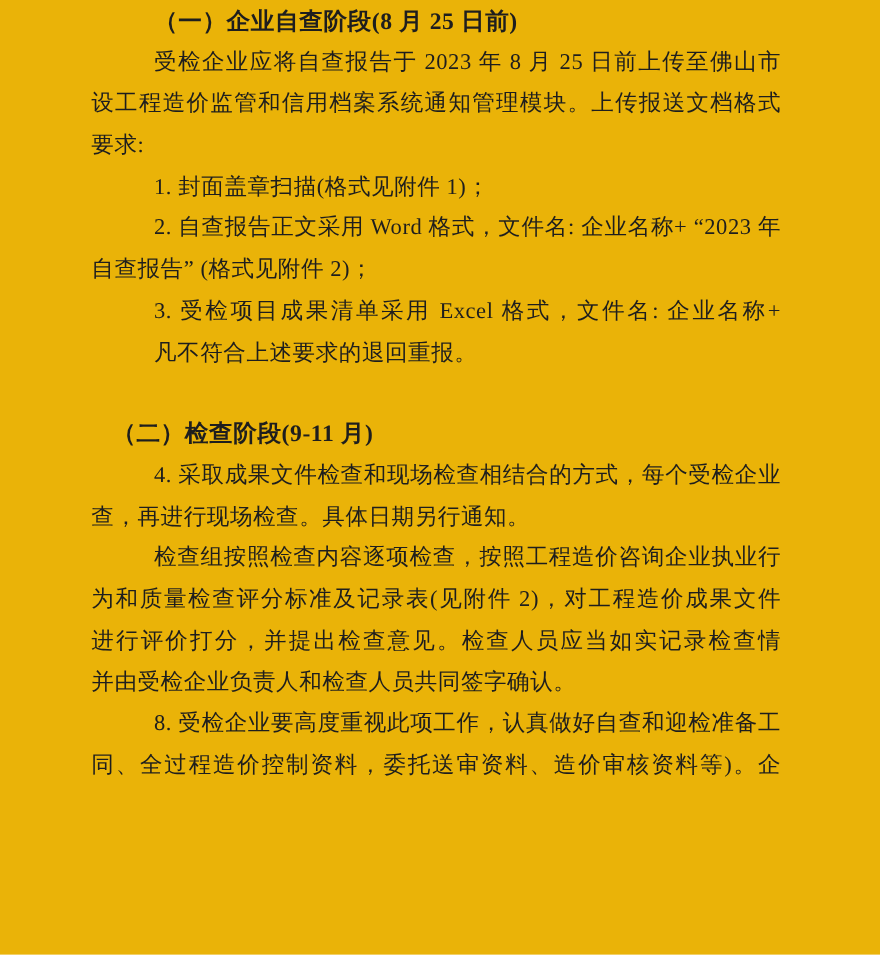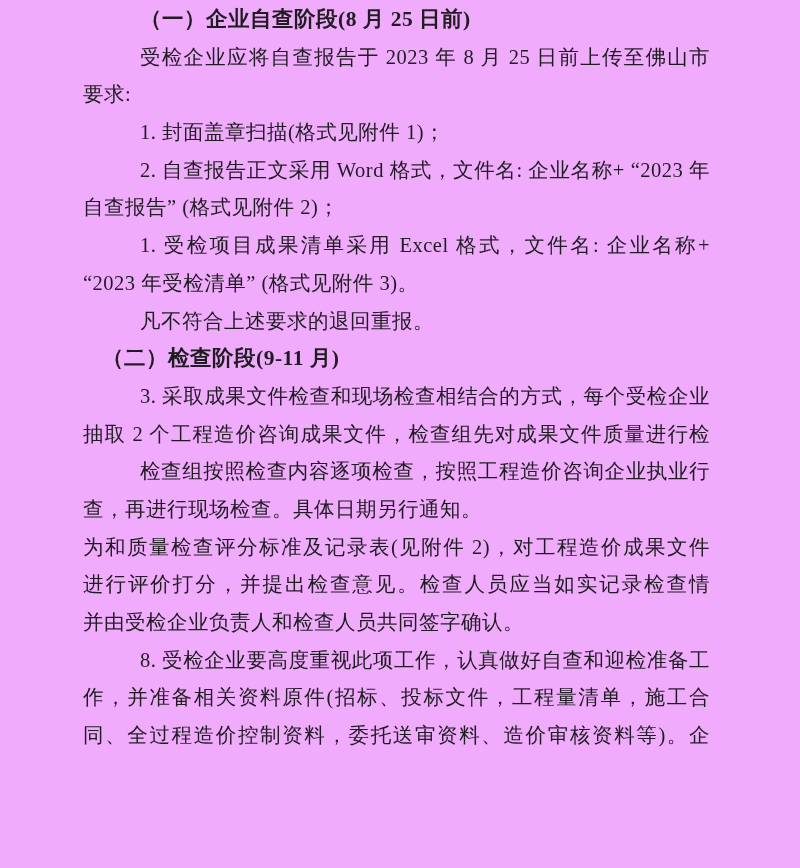--- a/index.html
+++ b/index.html
@@ -4,62 +4,60 @@
 <style>
   * { margin: 0; padding: 0; box-sizing: border-box; }
   html, body {
     background: #ffffff;
     font-family: "Liberation Serif", "DejaVu Serif", serif;
   }
   .page {
     position: relative;
     width: 800px;
     height: 868px;
-    background: #f0abfc;
+    background: #eab308;
     padding: 1px 90px 0 83px;
     color: #1e1e1e;
     overflow: hidden;
   }
   .line {
     height: 37.7px;
     line-height: 37.7px;
     font-size: 20.5px;
     white-space: nowrap;
     letter-spacing: 0.5px;
   }
   .justify {
     white-space: normal;
     text-align: justify;
     text-align-last: justify;
     overflow: hidden;
   }
   .indent-a { text-indent: 57px; }
-  .indent-b { text-indent: 19px; }
+  .indent-b { text-indent: 19px; margin-top: 36px; }
   .heading {
     font-weight: bold;
     font-size: 21.5px;
   }
 </style>
 </head>
 <body>
 
 <div class="page">
   <div class="line heading indent-a">（一）企业自查阶段(8 月 25 日前)</div>
   <div class="line indent-a justify">受检企业应将自查报告于 2023 年 8 月 25 日前上传至佛山市建</div>
+  <div class="line justify">设工程造价监管和信用档案系统通知管理模块。上传报送文档格式</div>
   <div class="line">要求:</div>
   <div class="line indent-a">1. 封面盖章扫描(格式见附件 1)；</div>
   <div class="line indent-a justify">2. 自查报告正文采用 Word 格式，文件名: 企业名称+ “2023 年</div>
   <div class="line">自查报告” (格式见附件 2)；</div>
-  <div class="line indent-a justify">1. 受检项目成果清单采用 Excel 格式，文件名: 企业名称+</div>
-  <div class="line">“2023 年受检清单” (格式见附件 3)。</div>
+  <div class="line indent-a justify">3. 受检项目成果清单采用 Excel 格式，文件名: 企业名称+</div>
   <div class="line indent-a">凡不符合上述要求的退回重报。</div>
   <div class="line heading indent-b">（二）检查阶段(9-11 月)</div>
-  <div class="line indent-a justify">3. 采取成果文件检查和现场检查相结合的方式，每个受检企业</div>
-  <div class="line justify">抽取 2 个工程造价咨询成果文件，检查组先对成果文件质量进行检</div>
+  <div class="line indent-a justify">4. 采取成果文件检查和现场检查相结合的方式，每个受检企业</div>
+  <div class="line">查，再进行现场检查。具体日期另行通知。</div>
   <div class="line indent-a justify">检查组按照检查内容逐项检查，按照工程造价咨询企业执业行</div>
-  <div class="line">查，再进行现场检查。具体日期另行通知。</div>
   <div class="line justify">为和质量检查评分标准及记录表(见附件 2)，对工程造价成果文件</div>
   <div class="line justify">进行评价打分，并提出检查意见。检查人员应当如实记录检查情况，</div>
   <div class="line">并由受检企业负责人和检查人员共同签字确认。</div>
   <div class="line indent-a justify">8. 受检企业要高度重视此项工作，认真做好自查和迎检准备工</div>
-  <div class="line justify">作，并准备相关资料原件(招标、投标文件，工程量清单，施工合</div>
   <div class="line justify">同、全过程造价控制资料，委托送审资料、造价审核资料等)。企</div>
 </div>
 
 </body></html>

